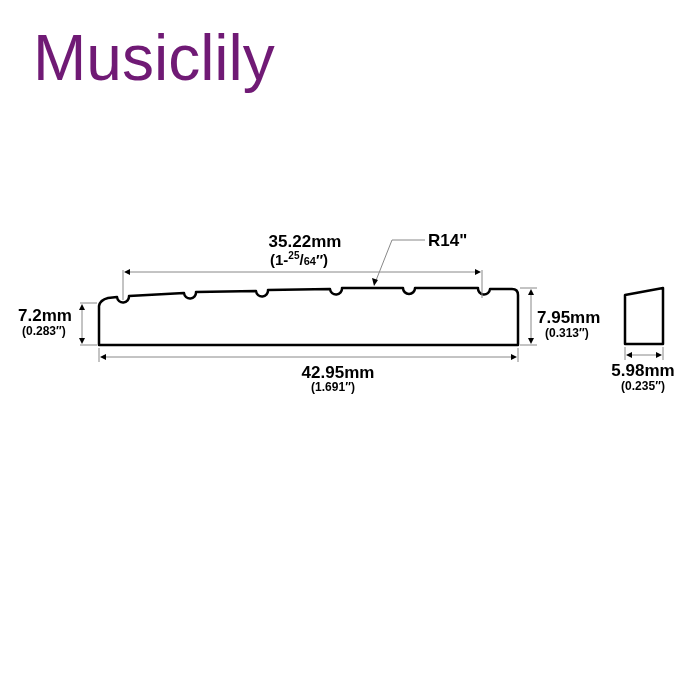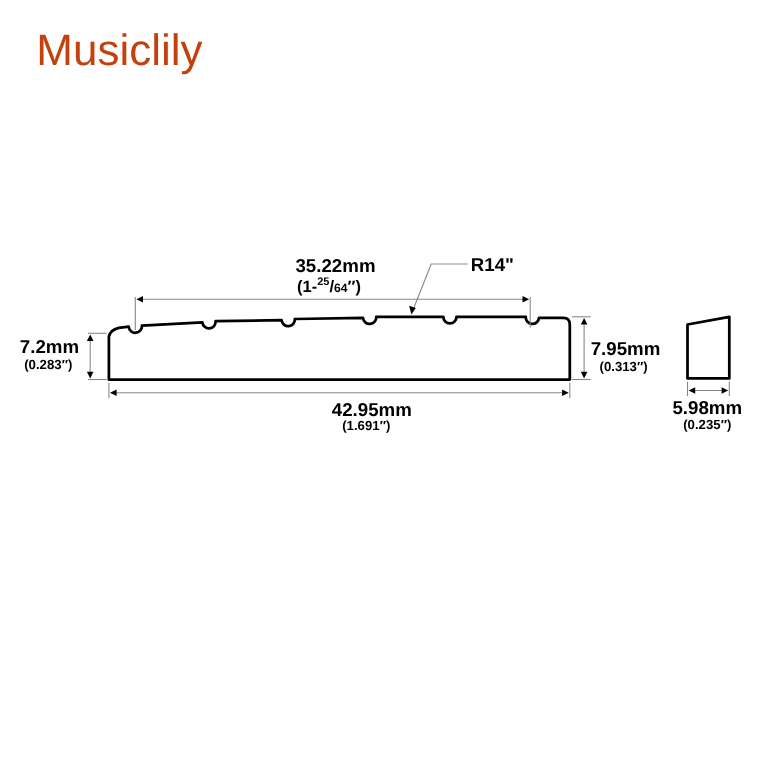--- a/index.html
+++ b/index.html
@@ -1,17 +1,17 @@
 <!DOCTYPE html>
 <html><head>
 <meta charset="utf-8">
 <style>
   html, body { margin: 0; padding: 0; background: #ffffff; }
   body { width: 700px; height: 700px; position: relative; overflow: hidden; font-family: "Liberation Sans", sans-serif; }
-  .brand { position: absolute; left: 33px; top: 26px; font-size: 40px; color: #c2410c; font-family: "Liberation Sans", sans-serif; letter-spacing: 0px; line-height: 1; }
+  .brand { position: absolute; left: 33px; top: 26px; font-size: 64px; color: #701a75; font-family: "Liberation Sans", sans-serif; letter-spacing: 0px; line-height: 1; }
   svg { position: absolute; left: 0; top: 0; }
   .lbl { font-family: "Liberation Sans", sans-serif; font-weight: bold; fill: #000; }
   .big { font-size: 17px; }
   .small { font-size: 12px; }
   .dim { stroke: #888; stroke-width: 1; fill: none; }
   .part { stroke: #000; stroke-width: 2.5; fill: #fff; stroke-linejoin: round; }
 </style>
 </head>
 <body>
 

